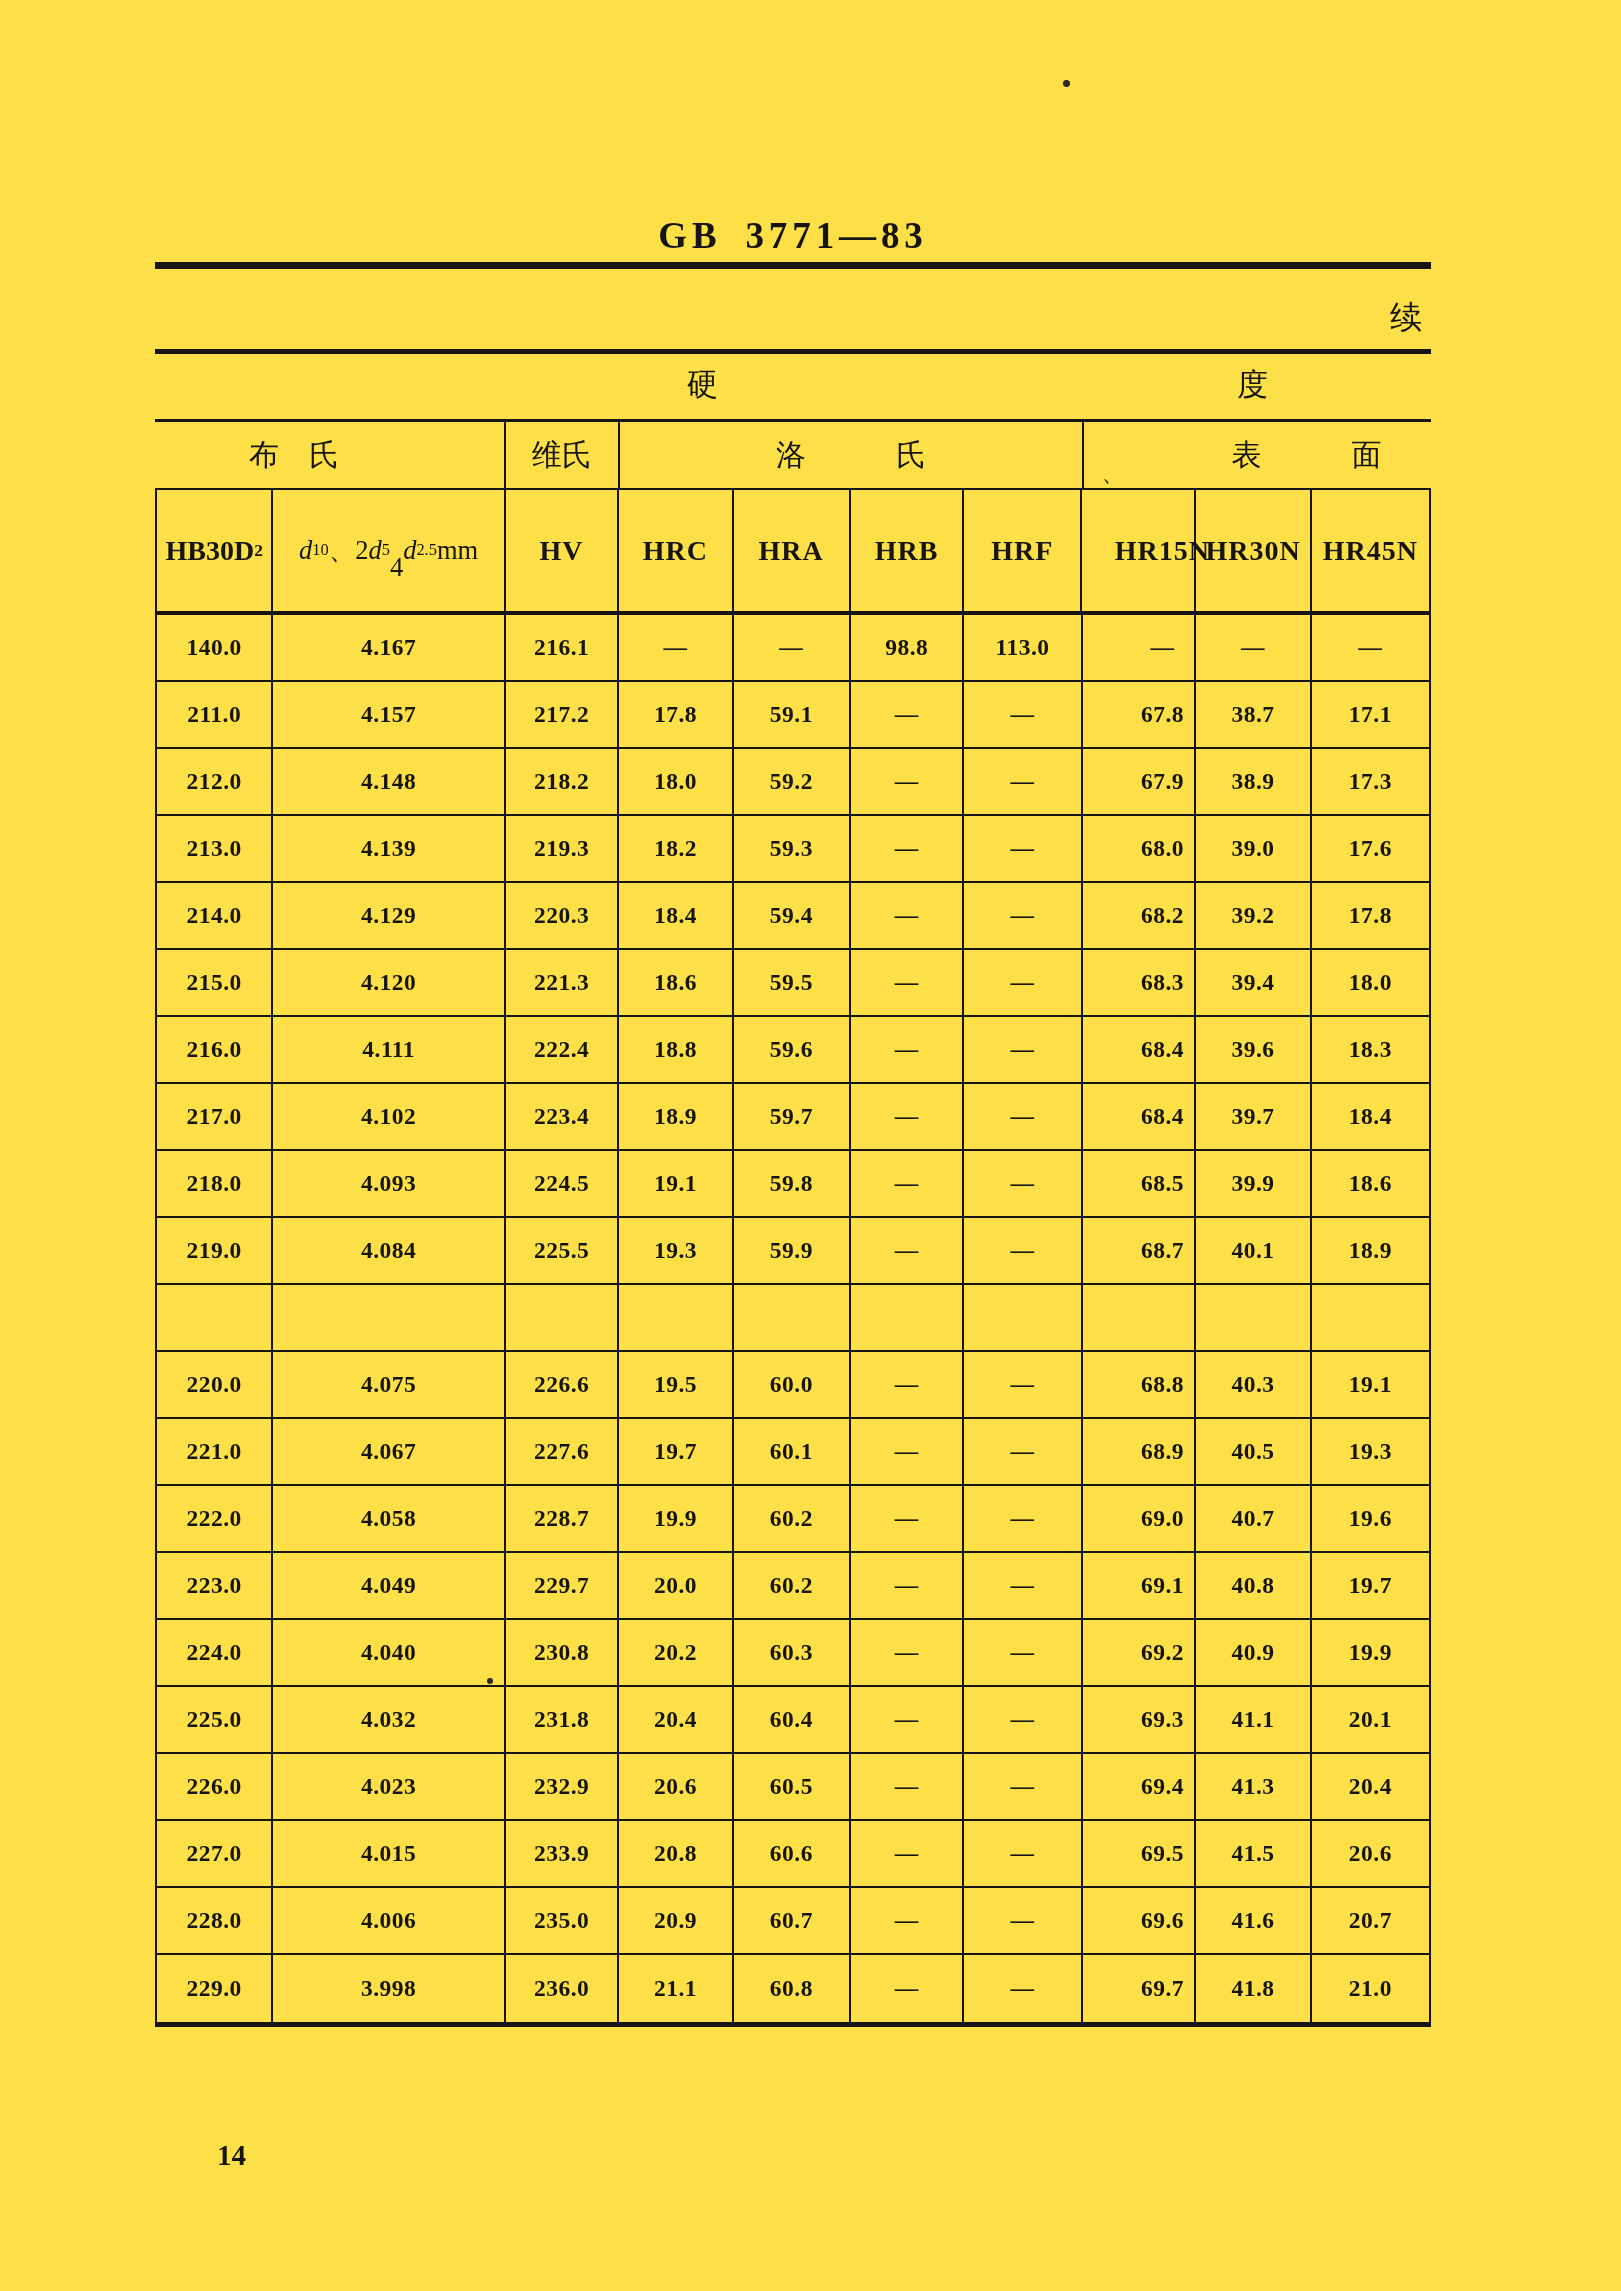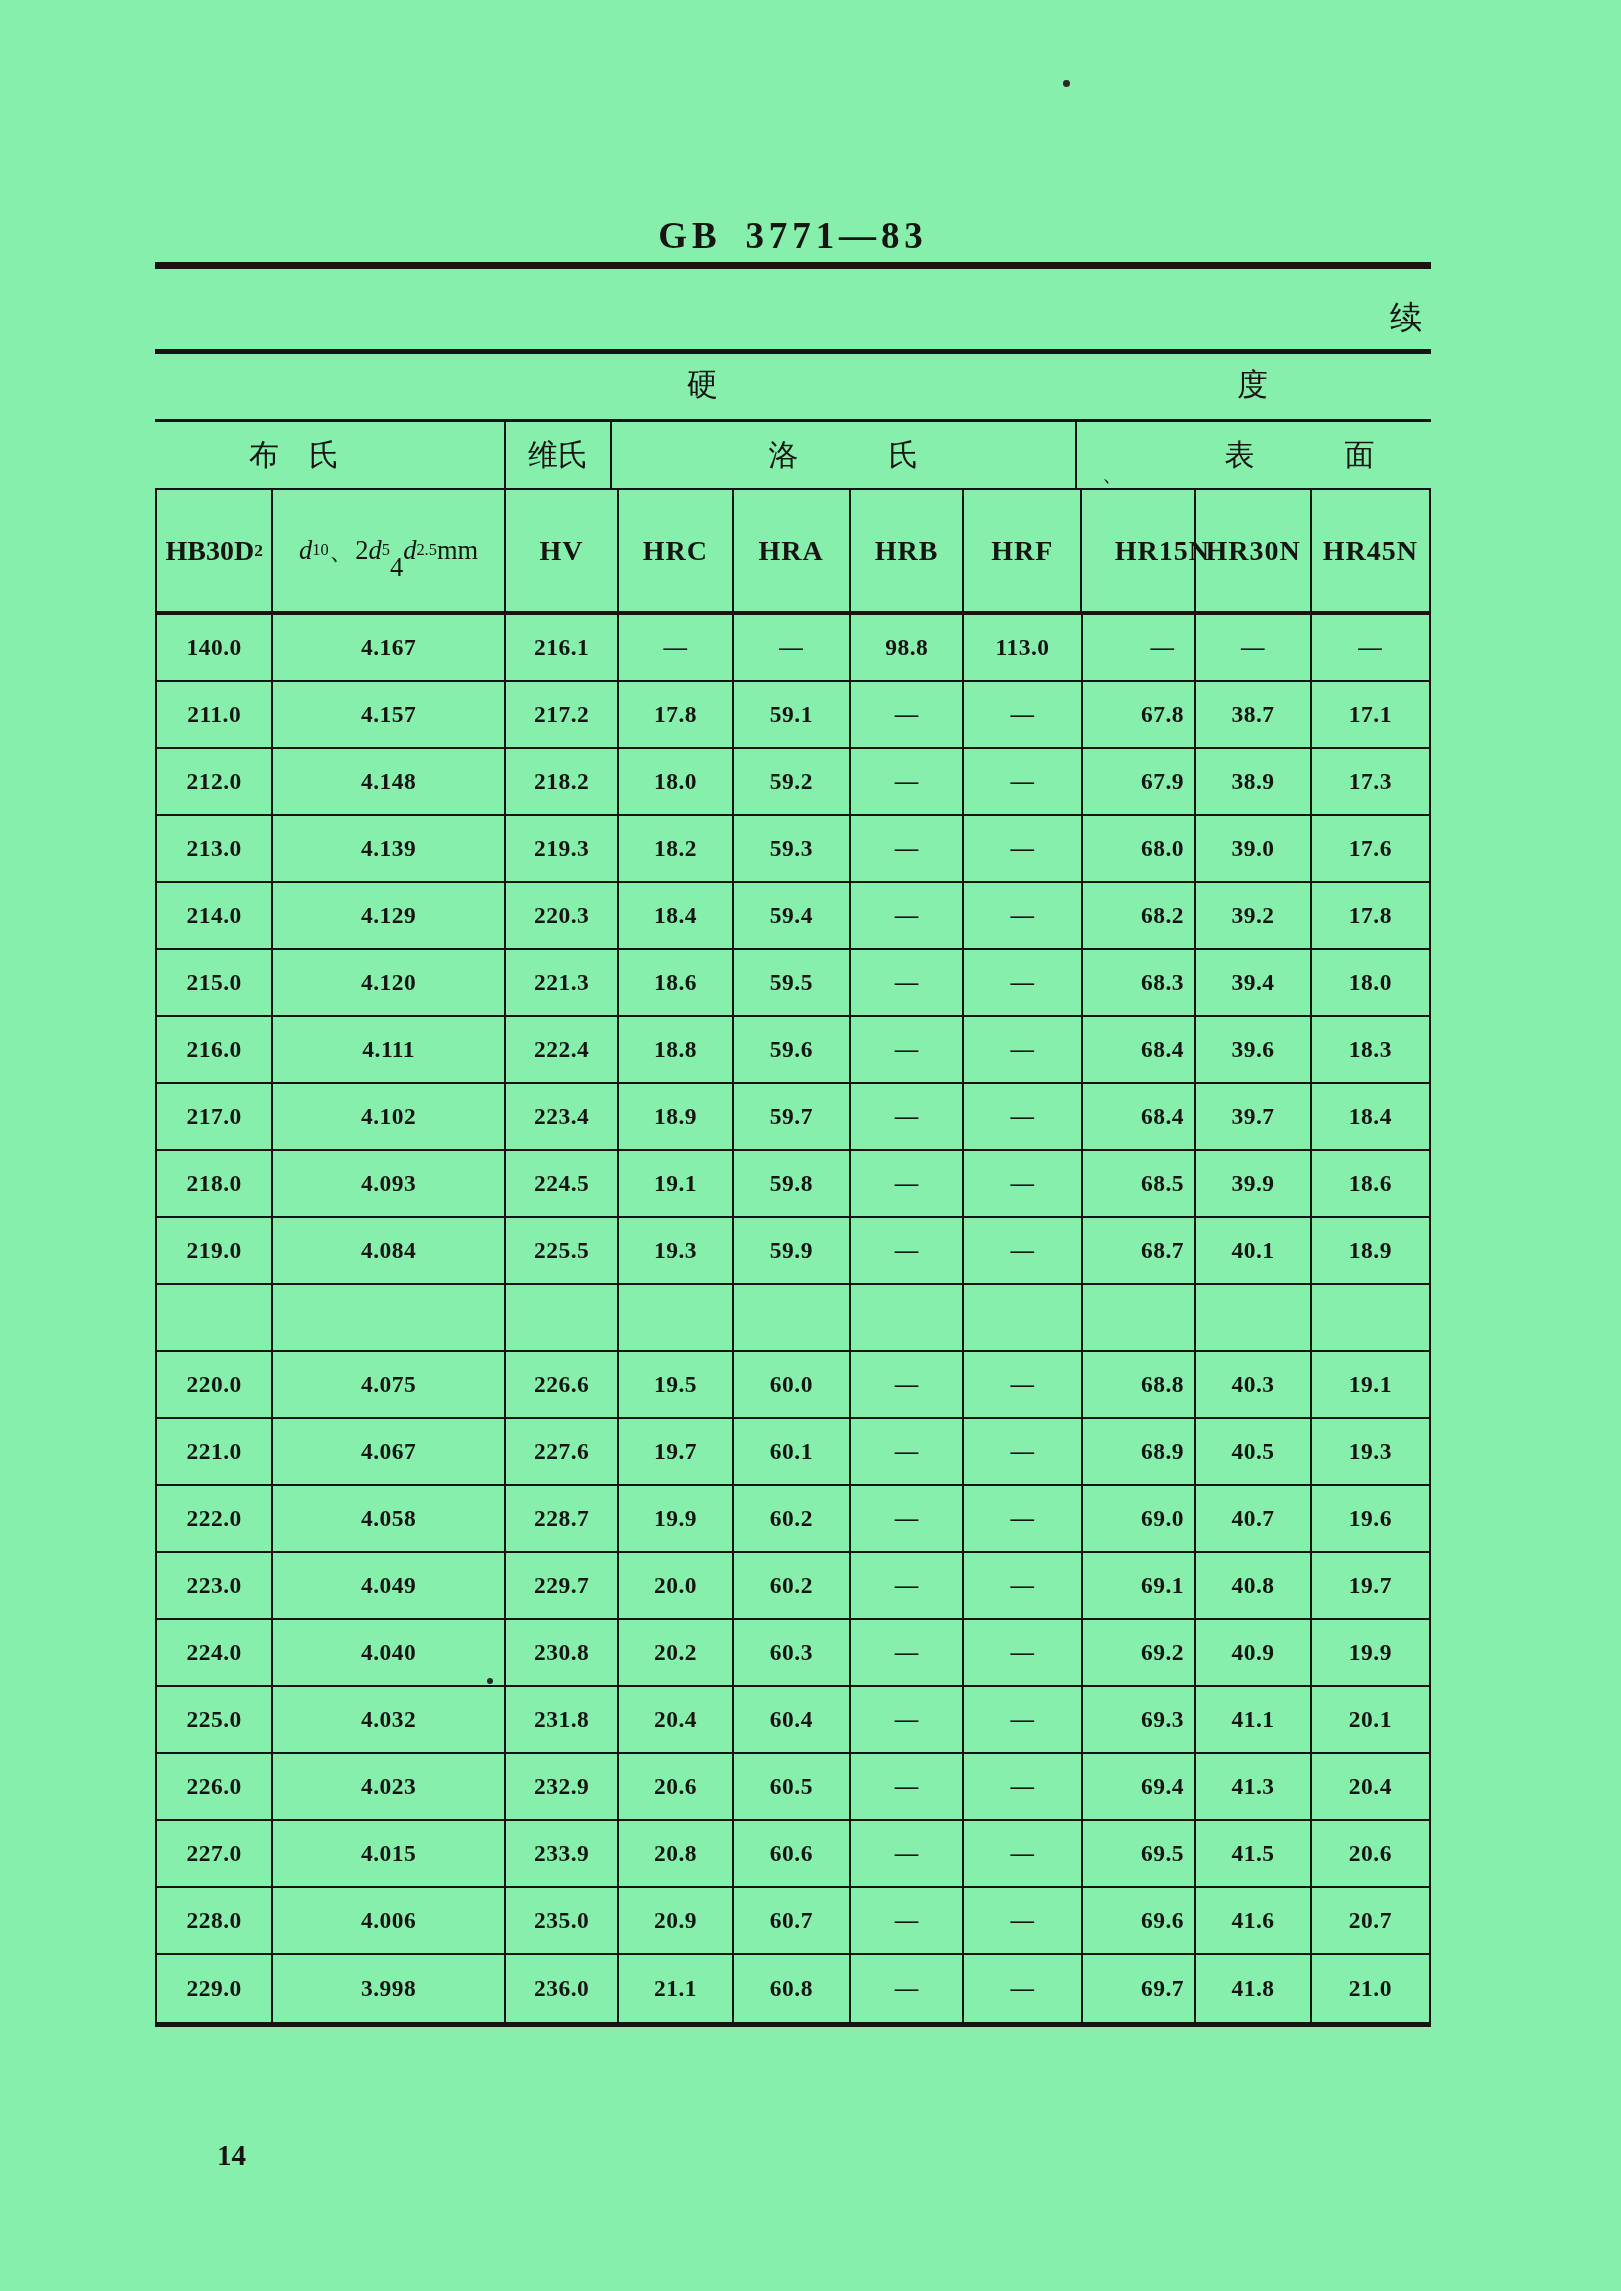--- a/index.html
+++ b/index.html
@@ -1,19 +1,19 @@
 <!DOCTYPE html>
 <html><head>
 <meta charset="utf-8">
 <style>
   html,body{margin:0;padding:0;background:#e8e6e0;}
   .page{
     position:relative;
     width:1621px;height:2292px;
-    background:#86efac;
+    background:#fde047;
     font-family:"Liberation Serif","DejaVu Serif",serif;
     color:#161513;
     overflow:hidden;
   }
   .title{
     position:absolute;left:155px;top:214px;width:1276px;
     text-align:center;
     font-size:37px;font-weight:bold;
     letter-spacing:4.9px;word-spacing:9.8px;
   }
@@ -45,21 +45,21 @@
   .span-zh{position:absolute;top:14.7px;font-size:31px;line-height:1;}
   .span-hard{left:532px;}
   .span-deg{left:1082px;}
   
   .row-b{
     position:relative;height:68px;
     border-bottom:2.9px solid #161513;
     font-size:30px;
   }
   .g0{width:351px;border-right:2.9px solid #161513;justify-content:flex-start;padding-left:94px;}
-  .g1{width:106px;border-right:2.9px solid #161513;}
+  .g1{width:114px;border-right:2.9px solid #161513;}
   .g2{width:465px;border-right:2.9px solid #161513;}
   .g3{width:347px;padding-left:98px;text-align:center;}
   .artifact{
     position:absolute;left:947px;top:37px;
     font-size:21.6px;
   }
   
   .row-c{
     height:125px;
     border-bottom:4.9px solid #161513;

